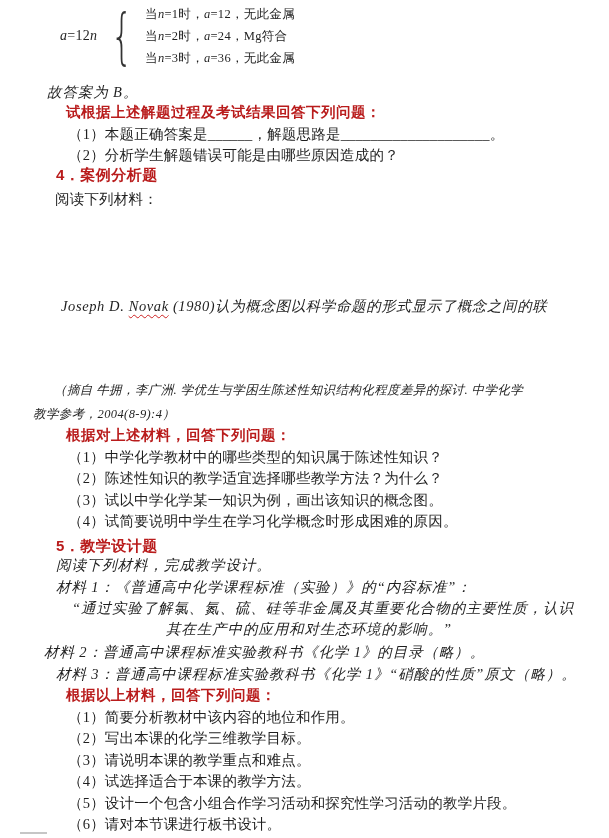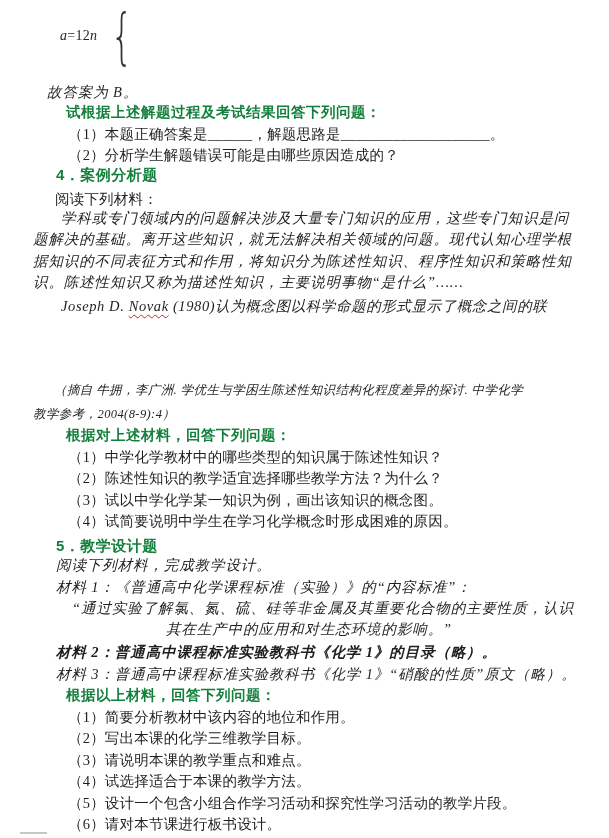--- a/index.html
+++ b/index.html
@@ -4,21 +4,21 @@
 <style>
   html,body{margin:0;padding:0;background:#ffffff;}
   .page{
     position:relative;width:609px;height:838px;background:#ffffff;
     color:#1f1f1f;overflow:hidden;
     font-family:"Liberation Serif","DejaVu Serif",serif;
   }
   .abs{position:absolute;white-space:nowrap;}
   .songti{font-family:"Liberation Serif","DejaVu Serif",serif;font-size:14.5px;line-height:21px;letter-spacing:0.2px;}
   .kaiti{font-family:"Liberation Serif","DejaVu Serif",serif;font-style:italic;font-size:14.5px;line-height:21px;letter-spacing:0.9px;}
-  .heiti{font-family:"Liberation Sans","DejaVu Sans",sans-serif;font-weight:700;color:#15803d;font-size:14.5px;line-height:21px;letter-spacing:0.5px;}
+  .heiti{font-family:"Liberation Sans","DejaVu Sans",sans-serif;font-weight:700;color:#b91c1c;font-size:14.5px;line-height:21px;letter-spacing:0.5px;}
   .heading{font-size:15px;}
   .para{position:absolute;width:552px;}
   .para .line{white-space:nowrap;}
   .indent-first .line:first-child{text-indent:28px;}
   .kaiti-lines .line{font-style:italic;font-size:14.5px;line-height:21.3px;letter-spacing:0.9px;}
   .songti-lines .line{font-size:14.5px;line-height:21.3px;letter-spacing:0.2px;}
   .cite-lines .line{font-style:italic;font-size:12.5px;line-height:23.5px;letter-spacing:0.4px;}
   .cite-lines .line:first-child{text-indent:21px;}
   .items .line{font-size:14.5px;line-height:21.45px;letter-spacing:0.2px;}
   .s5items .line{line-height:21.4px;}
@@ -43,39 +43,38 @@
   .edge-mark{position:absolute;left:20px;top:832px;width:27px;height:2px;background:#c6c6c6;}
 </style>
 </head>
 <body>
 
 <div class="page">
 
   <div class="formula">
     <span class="fml-lhs"><i>a</i>=12<i>n</i></span>
     <span class="fml-brace">{</span>
+    <div class="fml-cases">
+        <div class="line">当<i>n</i>=1时，<i>a</i>=12，无此金属</div>
+        <div class="line">当<i>n</i>=2时，<i>a</i>=24，Mg符合</div>
+        <div class="line">当<i>n</i>=3时，<i>a</i>=36，无此金属</div>
+      </div>
   </div>
 
   <div class="abs kaiti" style="left:47px;top:82px;">故答案为 B。</div>
 
   <div class="abs heiti" style="left:66px;top:102px;">试根据上述解题过程及考试结果回答下列问题：</div>
   <div class="para items songti-lines" style="left:68px;top:124px;">
       <div class="line">（1）本题正确答案是______，解题思路是____________________。</div>
       <div class="line">（2）分析学生解题错误可能是由哪些原因造成的？</div>
     </div>
 
   <div class="abs heiti heading" style="left:56px;top:164px;">4．案例分析题</div>
   <div class="abs songti" style="left:55px;top:189px;">阅读下列材料：</div>
 
-  <div class="para kaiti-lines indent-first" style="left:33px;top:208px;">
-      <div class="line">学科或专门领域内的问题解决涉及大量专门知识的应用，这些专门知识是问</div>
-      <div class="line">题解决的基础。离开这些知识，就无法解决相关领域的问题。现代认知心理学根</div>
-      <div class="line">据知识的不同表征方式和作用，将知识分为陈述性知识、程序性知识和策略性知</div>
-      <div class="line">识。陈述性知识又称为描述性知识，主要说明事物“是什么”……</div>
-    </div>
 
   <div class="abs" style="left:33px;top:296px;padding-left:28px;font-style:italic;font-size:14.5px;line-height:21px;letter-spacing:0.6px;">
     <span>Joseph D. </span><span class="spell">Novak</span><span> (1980)认为概念图以科学命题的形式显示了概念之间的联</span>
   </div>
 
   <div class="para cite-lines" style="left:33px;top:379px;">
       <div class="line">（摘自 牛拥，李广洲. 学优生与学困生陈述性知识结构化程度差异的探讨. 中学化学</div>
       <div class="line">教学参考，2004(8-9):4）</div>
     </div>
 
@@ -89,21 +88,21 @@
 
   <div class="abs heiti heading" style="left:56px;top:535px;">5．教学设计题</div>
   <div class="abs kaiti" style="left:56px;top:555px;">阅读下列材料，完成教学设计。</div>
   <div class="abs kaiti" style="left:56px;top:577px;">材料 1：《普通高中化学课程标准（实验）》的“内容标准”：</div>
 
   <div class="para kaiti-lines indent-first" style="left:33px;top:598px;text-align:center;">
       <div class="line">“通过实验了解氯、氮、硫、硅等非金属及其重要化合物的主要性质，认识</div>
       <div class="line">其在生产中的应用和对生态环境的影响。”</div>
     </div>
 
-  <div class="abs kaiti" style="left:56px;top:642px;font-weight:bold;">材料 2：普通高中课程标准实验教科书《化学 1》的目录（略）。</div>
+  <div class="abs kaiti" style="left:44px;top:642px;">材料 2：普通高中课程标准实验教科书《化学 1》的目录（略）。</div>
   <div class="abs kaiti" style="left:56px;top:664px;">材料 3：普通高中课程标准实验教科书《化学 1》“硝酸的性质”原文（略）。</div>
 
   <div class="abs heiti" style="left:66px;top:685px;">根据以上材料，回答下列问题：</div>
   <div class="para items s5items" style="left:68px;top:707px;">
       <div class="line">（1）简要分析教材中该内容的地位和作用。</div>
       <div class="line">（2）写出本课的化学三维教学目标。</div>
       <div class="line">（3）请说明本课的教学重点和难点。</div>
       <div class="line">（4）试选择适合于本课的教学方法。</div>
       <div class="line">（5）设计一个包含小组合作学习活动和探究性学习活动的教学片段。</div>
       <div class="line">（6）请对本节课进行板书设计。</div>

